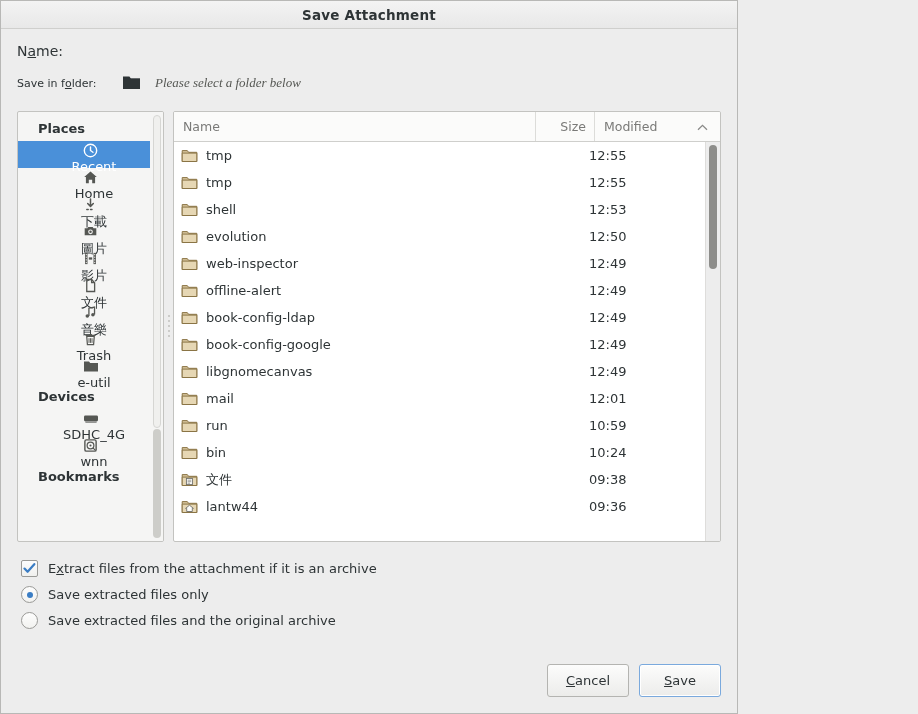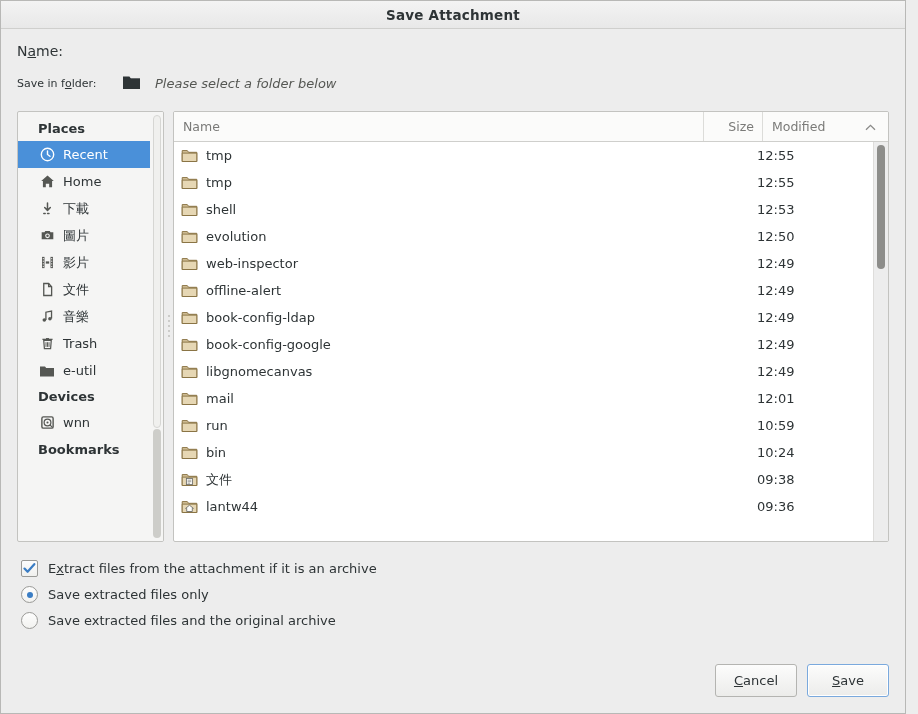--- a/index.html
+++ b/index.html
@@ -5,21 +5,21 @@
   html, body {
     margin: 0; padding: 0;
     width: 918px; height: 714px;
     overflow: hidden;
     background: #ededed;
     font-family: "DejaVu Sans", "Liberation Sans", sans-serif;
     -webkit-font-smoothing: antialiased;
   }
   .dialog {
     position: relative;
-    width: 906px; height: 714px;
+    width: 738px; height: 714px;
     background: #ededed;
     border: 1px solid #b8b8b6;
     box-sizing: border-box;
     display: flex; flex-direction: column;
   }
   
   .titlebar {
     height: 28px; flex: 0 0 28px;
     background: linear-gradient(to bottom, #f3f3f3 0%, #e8e8e8 100%);
     border-bottom: 1px solid #cfcfcd;
@@ -54,21 +54,21 @@
   .sel { background: #4a90d9; color: #ffffff; }
   
   .folder-row {
     display: flex; align-items: center;
     padding: 14px 16px 0 16px;
     flex: 0 0 auto;
   }
   .folder-label { font-size: 11px; color: #2e3436; width: 104px; }
   .folder-icon { width: 22px; height: 20px; margin-right: 12px; position: relative; flex:0 0 22px;}
   .folder-icon svg { display:block; }
-  .folder-hint { font-size: 13px; color: #555753; font-style: italic; }
+  .folder-hint { font-size: 13px; color: #555753; font-style: italic; font-family: Liberation Serif, serif; }
   
   .browser {
     margin: 18px 16px 0 16px;
     flex: 1 1 auto;
     display: flex;
     min-height: 0;
   }
   .sidebar-wrap {
     width: 145px; flex: 0 0 145px;
     background: #f5f5f4;
@@ -86,20 +86,21 @@
   .side-head {
     font-size: 13px; font-weight: bold; color: #2e3436;
     padding: 5px 0 5px 20px;
   }
   .side-item {
     display: flex; align-items: center;
     height: 27px;
     padding-left: 20px;
     font-size: 13px; color: #2e3436;
     box-sizing: border-box;
+    flex-direction: column;
   }
   .side-item.active { background: #4a90d9; color: #ffffff; }
   .side-ico {
     width: 18px; height: 16px; margin-right: 7px;
     display: flex; align-items: center; justify-content: center;
     flex: 0 0 18px;
     color: #555753;
   }
   .side-item.active .side-ico { color: #ffffff; }
   .side-ico svg { display:block; }
@@ -326,20 +327,29 @@
           </div>
           <div class="side-item">
             <span class="side-ico">
               <svg width="16" height="14" viewBox="0 0 16 14">
                 <path d="M1 2.4h5l1.2 1.6H15v8.6H1z" fill="currentColor"></path>
               </svg>
             </span>
             <span>e-util</span>
           </div>
           <div class="side-head">Devices</div>
+          <div class="side-item">
+            <span class="side-ico">
+              <svg width="16" height="14" viewBox="0 0 16 14">
+                <rect x="1" y="4.4" width="14" height="6" rx="1.4" fill="currentColor"></rect>
+                <rect x="2.4" y="10.8" width="11.2" height="1.2" fill="currentColor" opacity=".6"></rect>
+              </svg>
+            </span>
+            <span>SDHC_4G</span>
+          </div>
           <div class="side-item">
             <span class="side-ico">
               <svg width="15" height="15" viewBox="0 0 16 16">
                 <rect x="2" y="2" width="12" height="12" rx="1.6" fill="none" stroke="currentColor" stroke-width="1.5"></rect>
                 <circle cx="8" cy="8" r="3.6" fill="none" stroke="currentColor" stroke-width="1.3"></circle>
                 <circle cx="8" cy="8" r="1.1" fill="currentColor"></circle>
                 <path d="M10.6 10.6 13 13" stroke="currentColor" stroke-width="1.3"></path>
               </svg>
             </span>
             <span>wnn</span>

